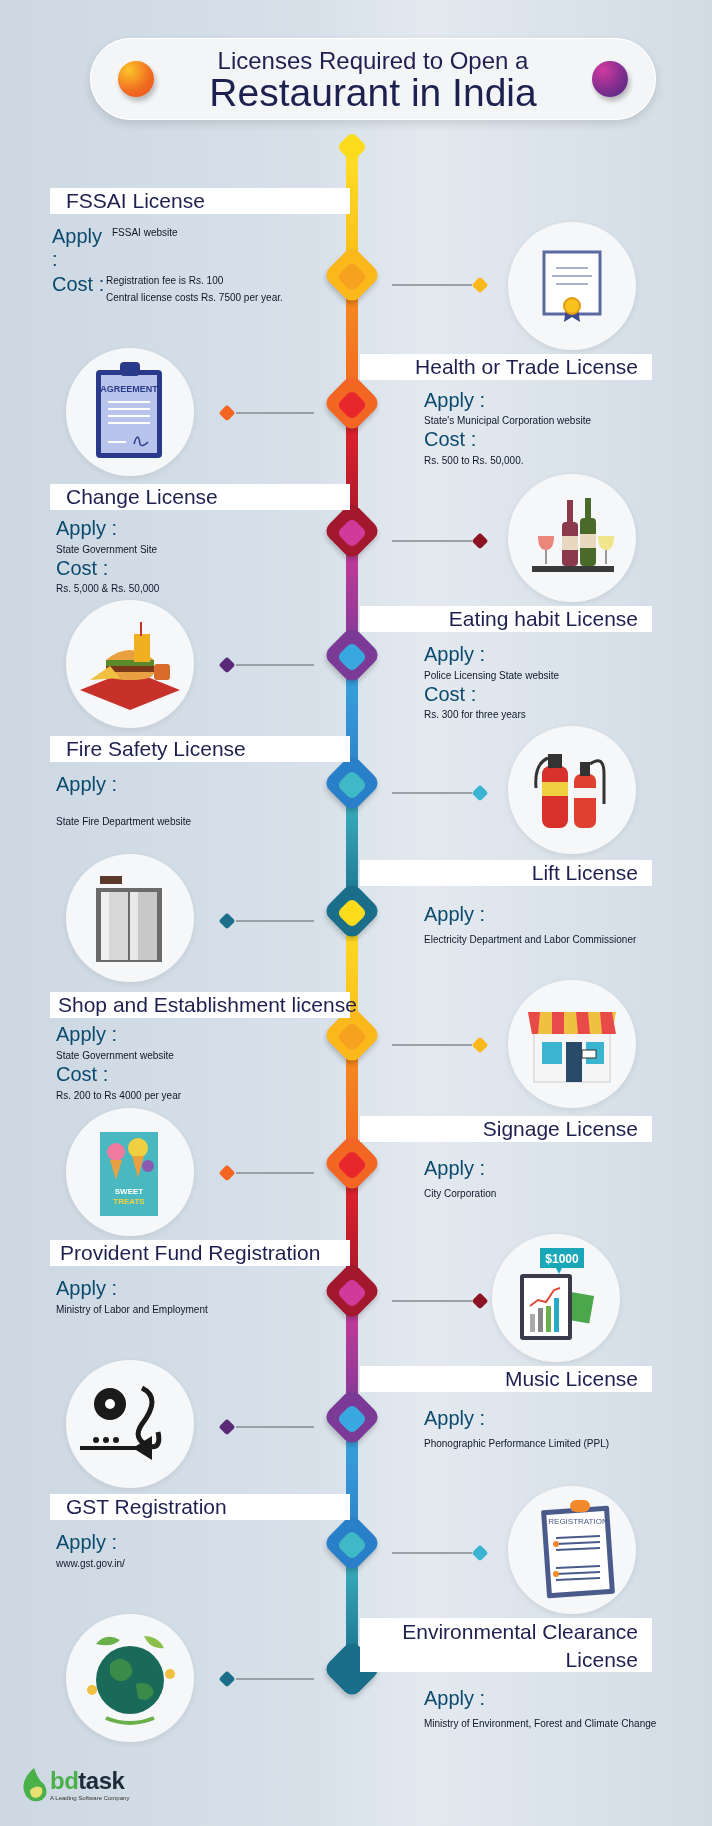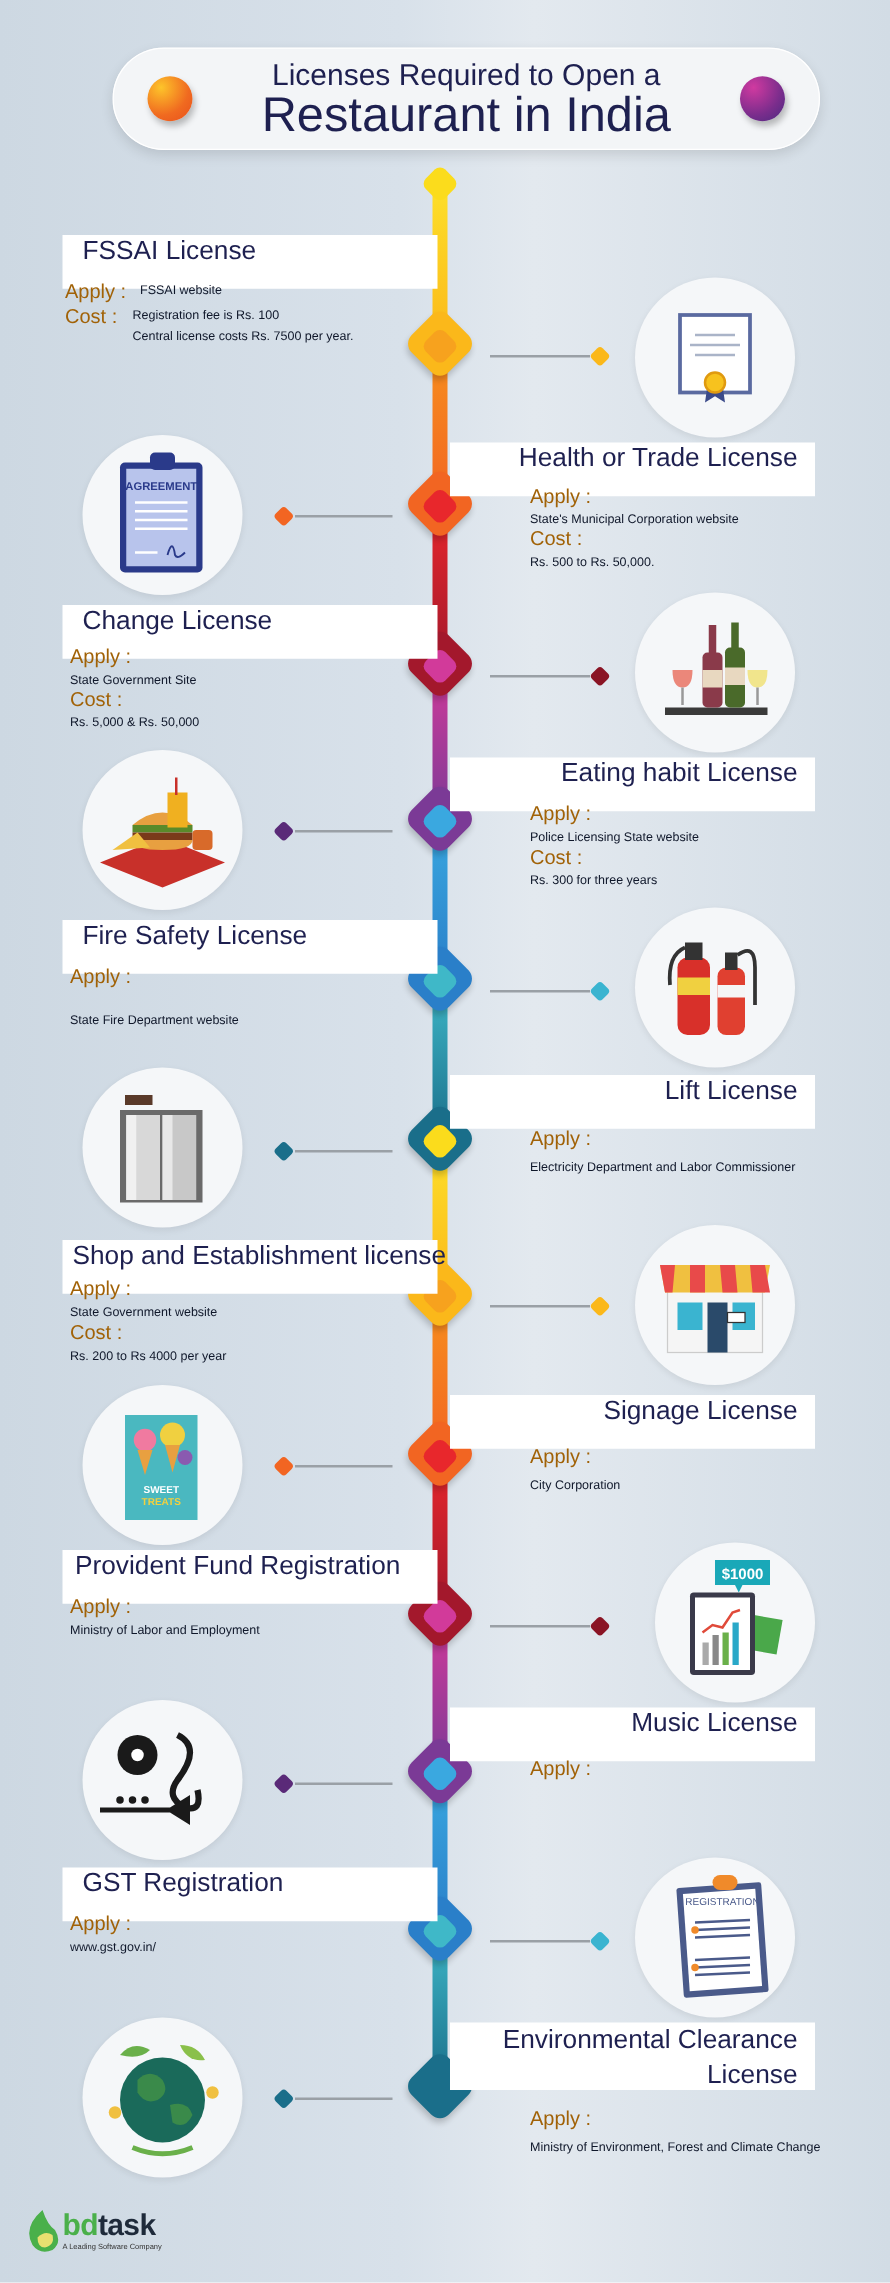--- a/index.html
+++ b/index.html
@@ -9,24 +9,24 @@
 .header .l1{position:absolute;left:0;right:0;top:9px;text-align:center;font-size:24px;color:#1e2050}
 .header .l2{position:absolute;left:0;right:0;top:33px;text-align:center;font-size:39px;color:#1e2050}
 .ball{position:absolute;width:36px;height:36px;border-radius:50%;top:23px;box-shadow:2px 4px 5px rgba(0,0,0,.25)}
 .ball.left{left:28px;background:radial-gradient(circle at 30% 25%,#fdc42a,#f06a20 60%,#e8501c)}
 .ball.right{right:28px;background:radial-gradient(circle at 30% 25%,#d03aa0,#7a2d8c 60%,#4a2a80)}
 .spine{left:346px;width:12px;border-radius:6px}
 .node{width:42px;height:42px;border-radius:10px;transform:rotate(45deg);box-shadow:2px 3px 5px rgba(0,0,0,.2)}
 .inner{width:22px;height:22px;border-radius:6px;transform:rotate(45deg)}
 .dot{width:12px;height:12px;border-radius:3px;transform:rotate(45deg)}
 .conn{height:2px;background:#9aa0a6}
-.title{background:#fff;height:43px;font-size:21px;line-height:26px;color:#1e2050;white-space:nowrap}
+.title{background:#fff;height:26px;font-size:21px;line-height:26px;color:#1e2050;white-space:nowrap}
 .title.left{left:50px;width:300px;padding-left:16px}
 .title.right{left:360px;width:292px;text-align:right;padding-right:14px}
-.lbl{font-size:16px;color:#a16207}
+.lbl{font-size:20px;color:#0c4a6e}
 .val{font-size:10px;color:#0f172a}
 .block{width:300px}
 .block.left{left:52px}
 .block.right{left:424px;width:270px}
 .block .lbl{margin-top:1px}
 .circle{width:128px;height:128px;border-radius:50%;background:#f5f7f9;box-shadow:0 2px 6px rgba(0,0,0,.08)}
 .icn{position:absolute;left:0;top:0;width:128px;height:128px}
 .logo{left:20px;top:1766px}
 </style>
 </head>
@@ -299,41 +299,42 @@
       </svg>
   </div>
 </div>
 
 <div>
   <div class="abs title left" style="top:1240px;padding-left:10px">Provident Fund Registration</div>
   <div class="abs block left" style="top:1276px;left:56px">
     <div class="lbl">Apply :</div>
     <div class="val" style="margin-top:4px">Ministry of Labor and Employment</div>
   </div>
-  <div class="abs circle" style="left:524px;top:1234px">
+  <div class="abs circle" style="left:492px;top:1234px">
     <svg class="icn" viewBox="0 0 128 128">
         <rect x="56" y="58" width="44" height="28" fill="#4aa84a" transform="rotate(10 78 72)"></rect>
         <rect x="28" y="40" width="52" height="66" rx="3" fill="#3a3a4a"></rect>
         <rect x="32" y="44" width="44" height="58" fill="#fff"></rect>
         <rect x="38" y="80" width="5" height="18" fill="#aaa"></rect>
         <rect x="46" y="74" width="5" height="24" fill="#888"></rect>
         <rect x="54" y="72" width="5" height="26" fill="#6ab04a"></rect>
         <rect x="62" y="64" width="5" height="34" fill="#2aa8c8"></rect>
         <polyline points="38,72 46,66 54,68 62,56 68,54" stroke="#e04a3a" stroke-width="2" fill="none"></polyline>
         <rect x="48" y="14" width="44" height="20" fill="#1aa8b8"></rect>
         <polygon points="64,34 70,34 67,40" fill="#1aa8b8"></polygon>
         <text x="70" y="29" font-size="12" font-weight="bold" fill="#fff" text-anchor="middle" font-family="Liberation Sans, sans-serif">$1000</text>
       </svg>
   </div>
 </div>
 
 <div>
   <div class="abs title right" style="top:1366px">Music License</div>
   <div class="abs block right" style="top:1406px">
     <div class="lbl">Apply :</div>
+    <div class="val" style="margin-top:4px;line-height:20px">Phonographic Performance Limited (PPL)</div>
   </div>
   <div class="abs circle" style="left:66px;top:1360px">
     <svg class="icn" viewBox="0 0 128 128">
         <circle cx="44" cy="44" r="16" fill="#1a1a1a"></circle>
         <circle cx="44" cy="44" r="5" fill="#fff"></circle>
         <path d="M76 28 q20 10 0 36 q-10 14 6 22 q14 4 10 -14" stroke="#1a1a1a" stroke-width="5" fill="none"></path>
         <path d="M14 86 h56 l16 -10 v24 l-16 -10 h-56z" fill="#1a1a1a"></path>
         <circle cx="30" cy="80" r="3" fill="#1a1a1a"></circle>
         <circle cx="40" cy="80" r="3" fill="#1a1a1a"></circle>
         <circle cx="50" cy="80" r="3" fill="#1a1a1a"></circle>

